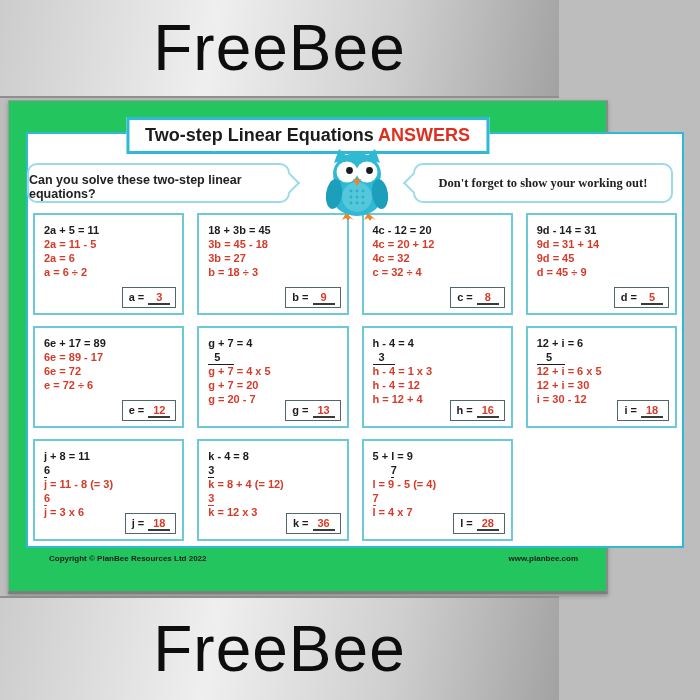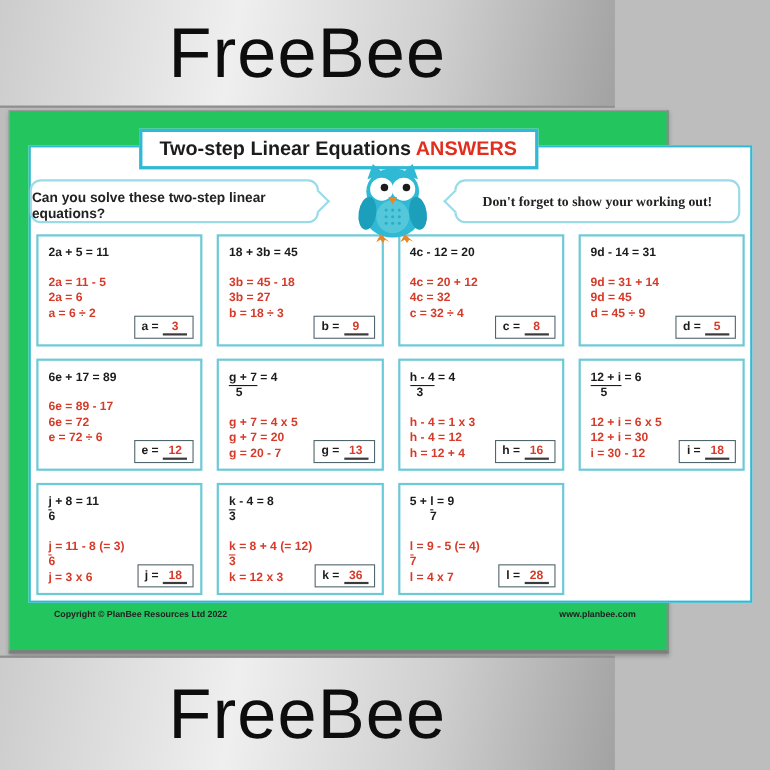--- a/index.html
+++ b/index.html
@@ -30,22 +30,22 @@
   .bubble.right{left:404px;width:260px;font-family:Liberation Serif, serif;}
   .bubble .tip{position:absolute;top:50%;width:15px;height:15px;background:#fff;}
   .bubble.left .tip{right:-9px;border-top:2px solid var(--bubble-border);border-right:2px solid var(--bubble-border);transform:translateY(-50%) rotate(45deg);}
   .bubble.right .tip{left:-9px;border-bottom:2px solid var(--bubble-border);border-left:2px solid var(--bubble-border);transform:translateY(-50%) rotate(45deg);}
 
   .owl{position:absolute;left:309px;top:46px;width:78px;height:74px;z-index:3;}
 
   .grid{position:absolute;left:24px;top:112px;width:644px;height:328px;display:grid;grid-template-columns:repeat(4,1fr);grid-template-rows:repeat(3,1fr);column-gap:13px;row-gap:11px;}
   .pbox{border:2px solid var(--box-border);background:#fff;position:relative;padding:8px 6px 6px 9px;font-size:11px;font-weight:bold;color:var(--ink);line-height:14px;}
   .eq-line{white-space:pre;}
-  .underlined{border-bottom:1.5px solid currentColor;padding-bottom:1px;}
-  .working{margin-top:13px;color:var(--red);}
+  .underlined{border-bottom:1.5px solid currentColor;padding-bottom:15px;}
+  .working{color:var(--red);}
   .ans{position:absolute;right:6px;bottom:5px;border:1.5px solid #51656d;background:#fff;padding:2px 5px 2px 6px;display:flex;align-items:baseline;gap:4px;font-size:11px;font-weight:bold;color:var(--ink);}
   .ans .val{color:var(--red);min-width:22px;text-align:center;border-bottom:2px solid #3a3a3a;line-height:12px;}
 
   .footer{position:absolute;left:0;right:0;top:453px;font-size:8px;font-weight:bold;color:#222;}
   .footer .fl{position:absolute;left:40px;}
   .footer .fr{position:absolute;right:28px;}
 </style>
 </head>
 <body>
 

